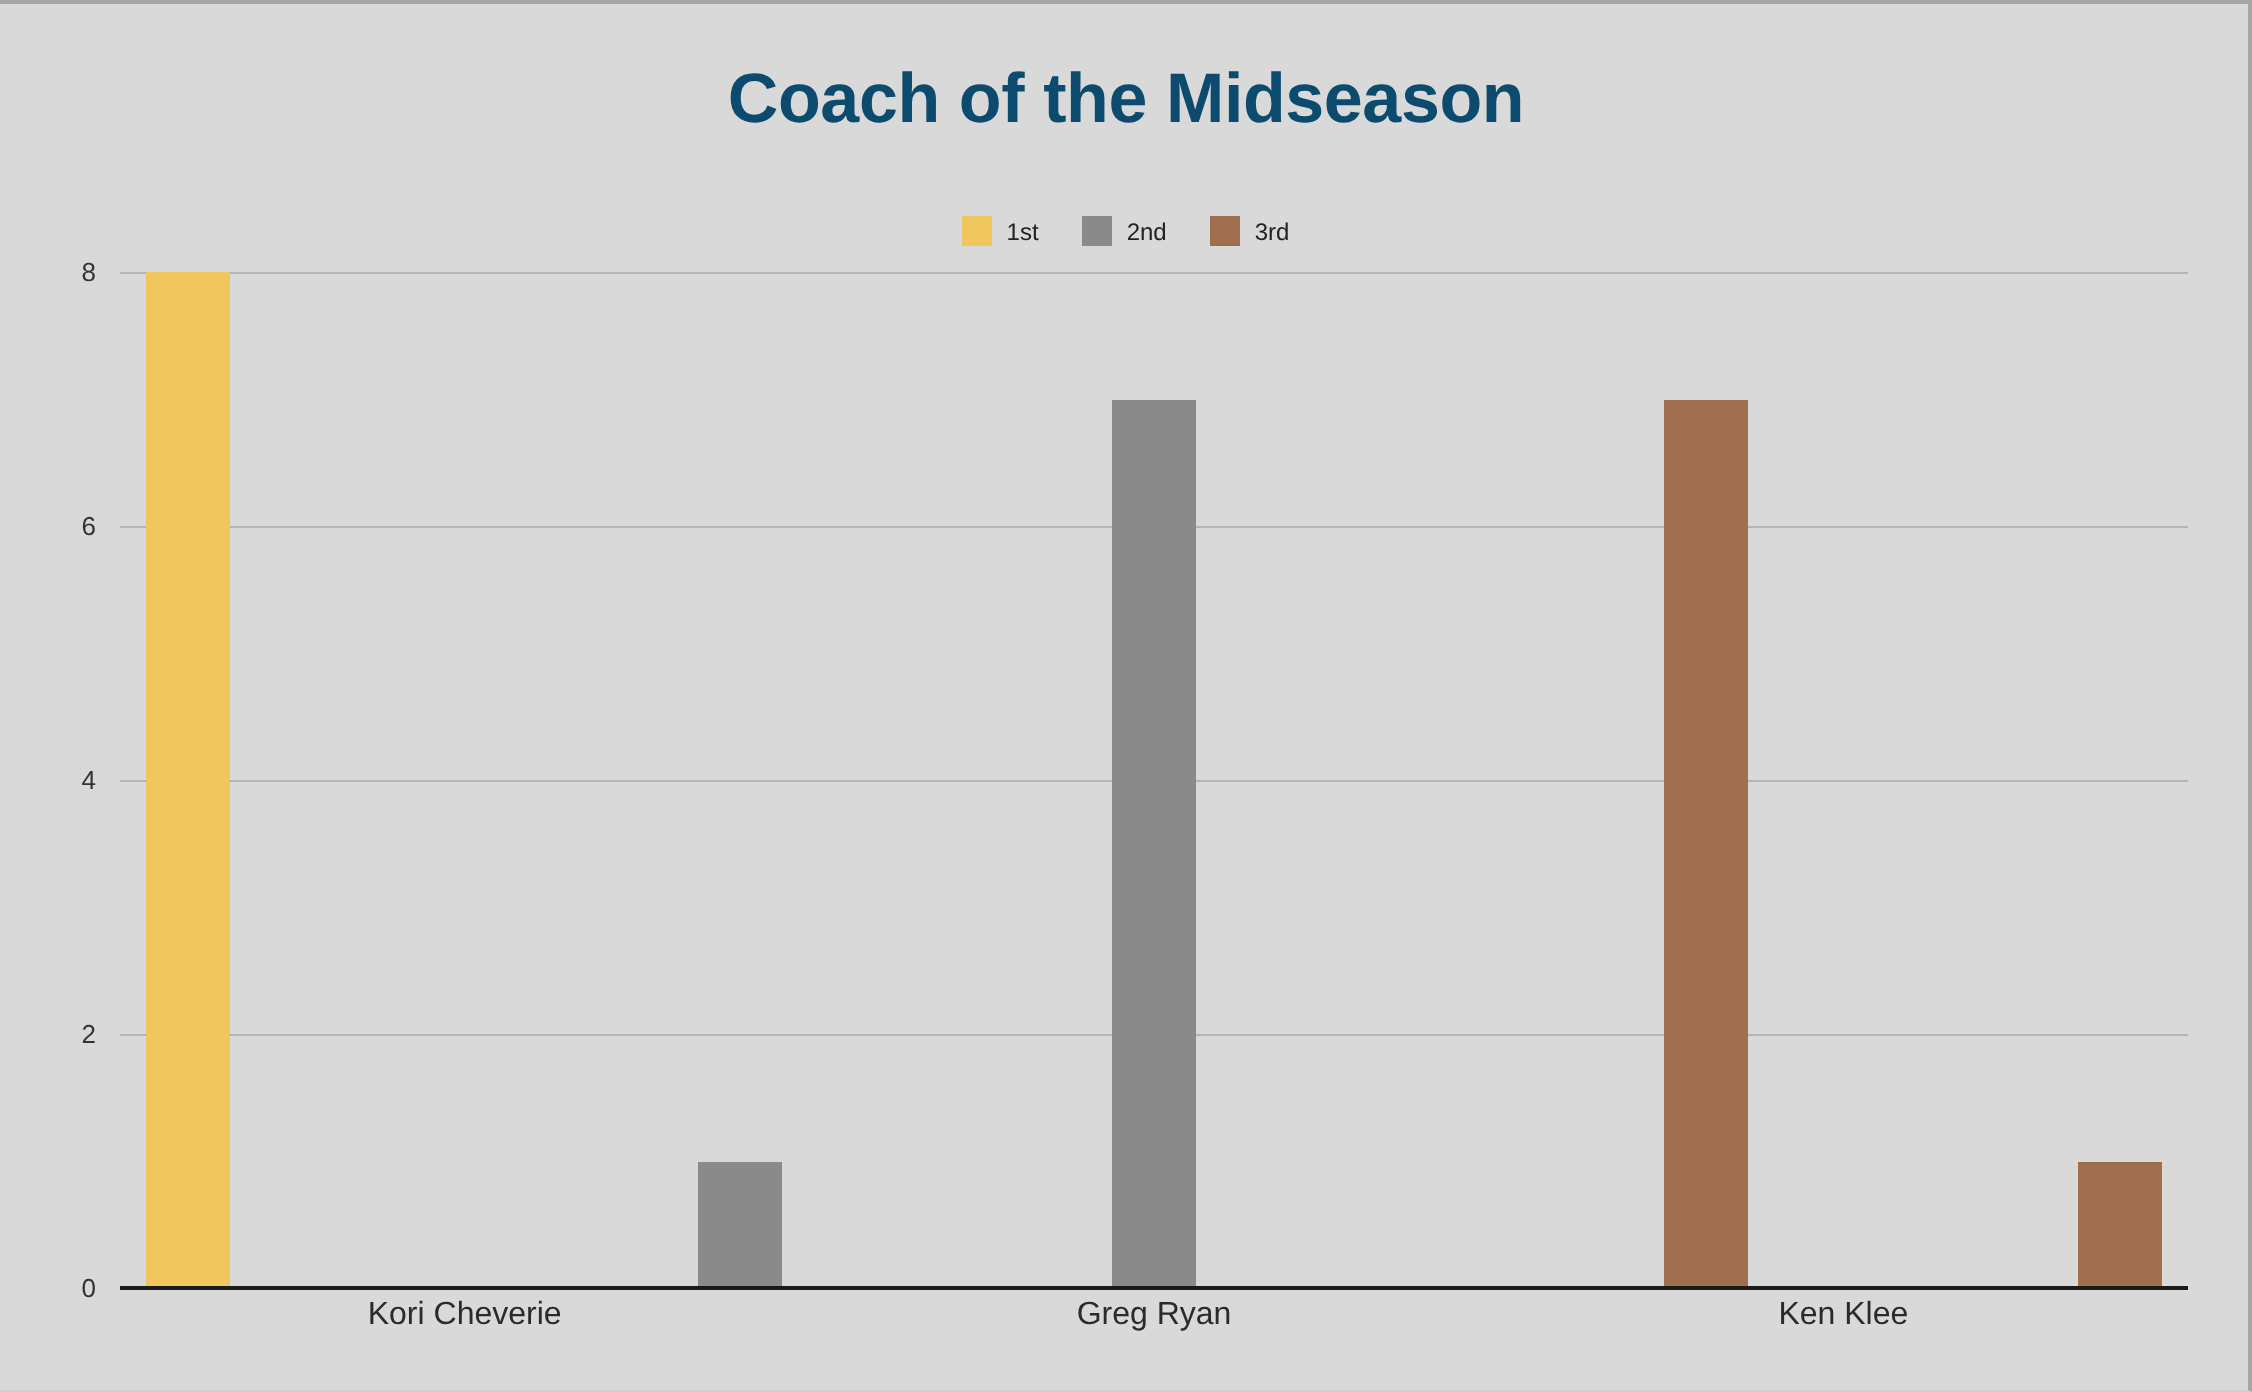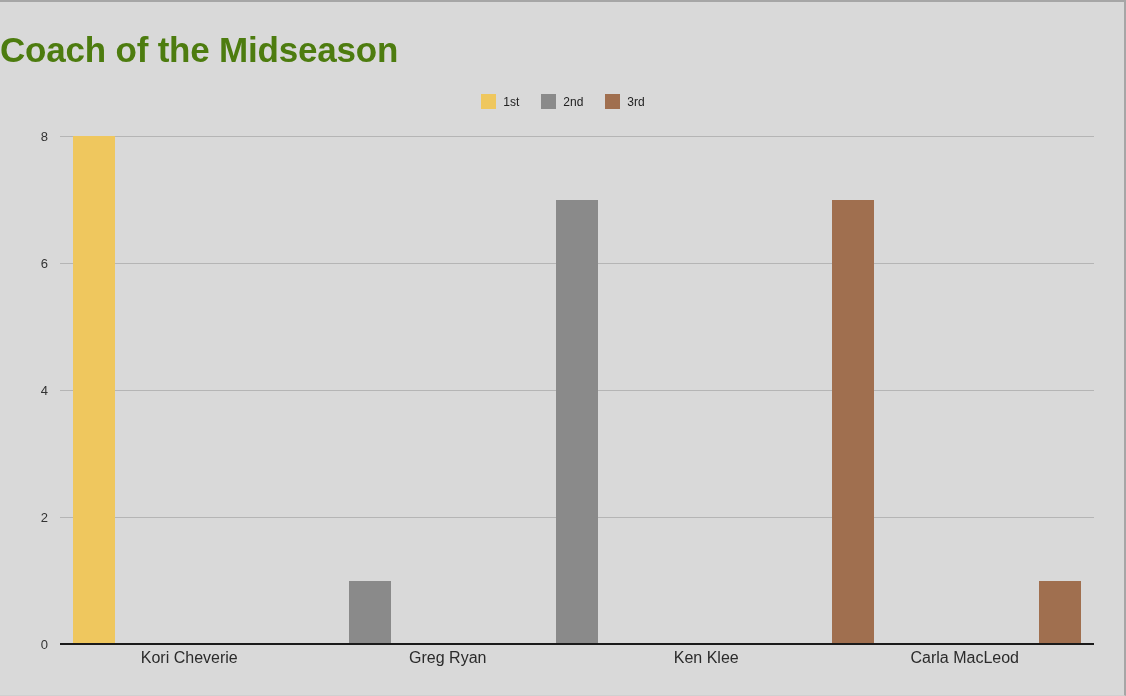--- a/index.html
+++ b/index.html
@@ -21,32 +21,32 @@
     position: absolute;
     inset: 0;
   }
 
   
   #chart-title {
     position: absolute;
     top: 28px;
     left: 0;
     width: 1126px;
-    text-align: left;
+    text-align: center;
     font-size: 35px;
     font-weight: bold;
-    color: #4d7c0f;
+    color: #0c4a6e;
     letter-spacing: -0.2px;
     white-space: nowrap;
   }
 
   
   #legend {
     position: absolute;
-    top: 92px;
+    top: 106px;
     left: 0;
     width: 1126px;
     display: flex;
     justify-content: center;
     align-items: center;
     gap: 22px;
   }
   .legend-item {
     display: flex;
     align-items: center;
@@ -171,16 +171,15 @@
       <div class="bar" title="Ken Klee — 3rd: 7" style="left: 771.733px; width: 42px; height: 444.5px; background: rgb(160, 111, 79);"></div>
       <div class="bar" title="Carla MacLeod — 3rd: 1" style="left: 978.533px; width: 42px; height: 63.5px; background: rgb(160, 111, 79);"></div>
     </div>
 
   <div id="axis-line"></div>
 
   <div id="x-axis-labels">
       <div class="x-cat">Kori Cheverie</div>
       <div class="x-cat">Greg Ryan</div>
       <div class="x-cat">Ken Klee</div>
-      <div class="x-cat">Carla MacLeod</div>
     </div>
 
 </div>
 
 </body></html>

